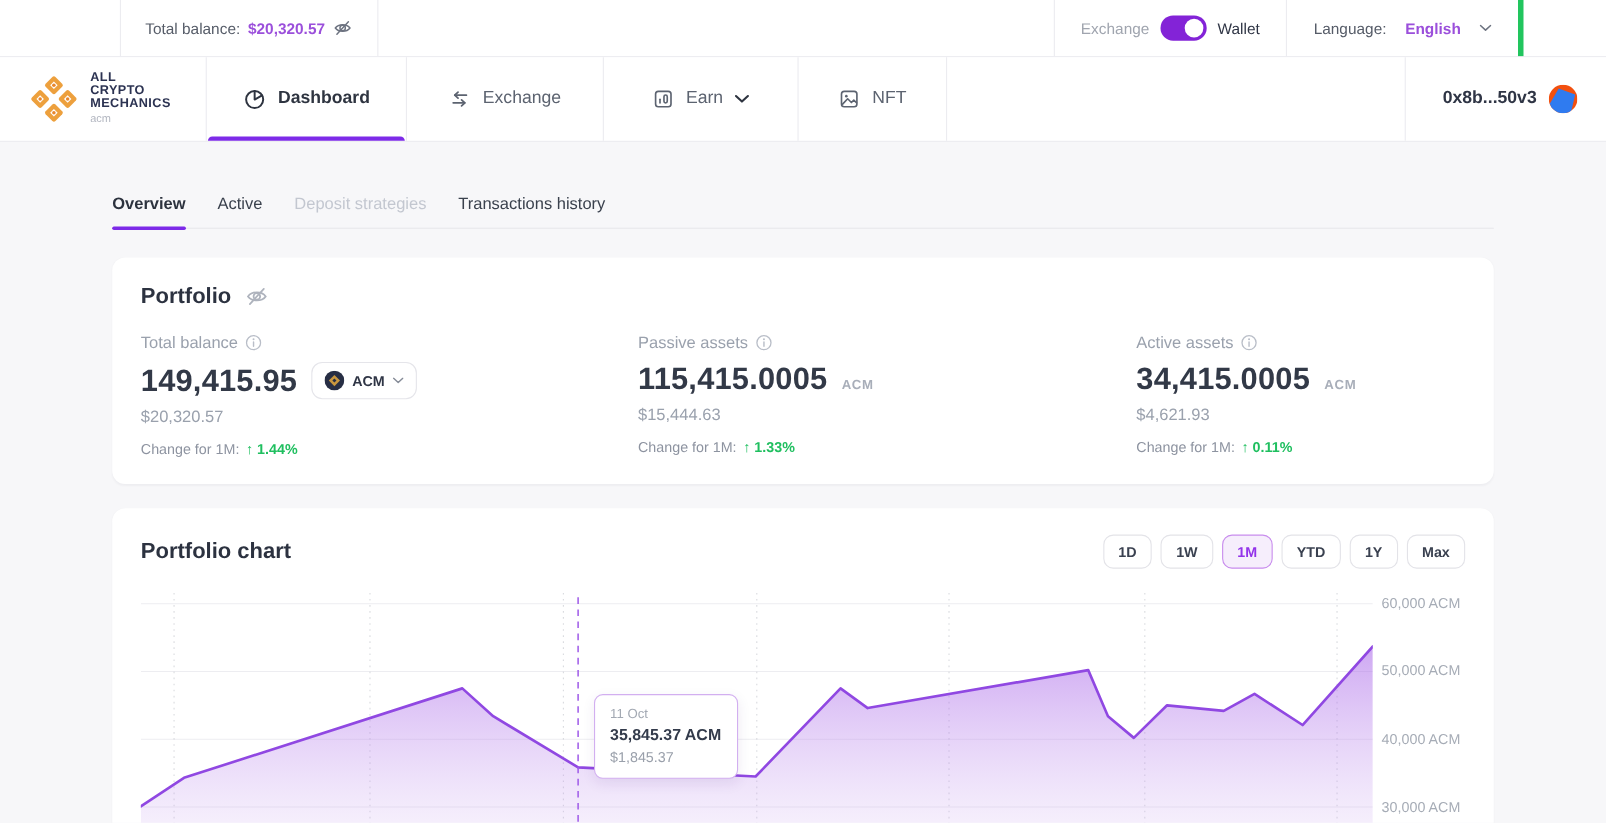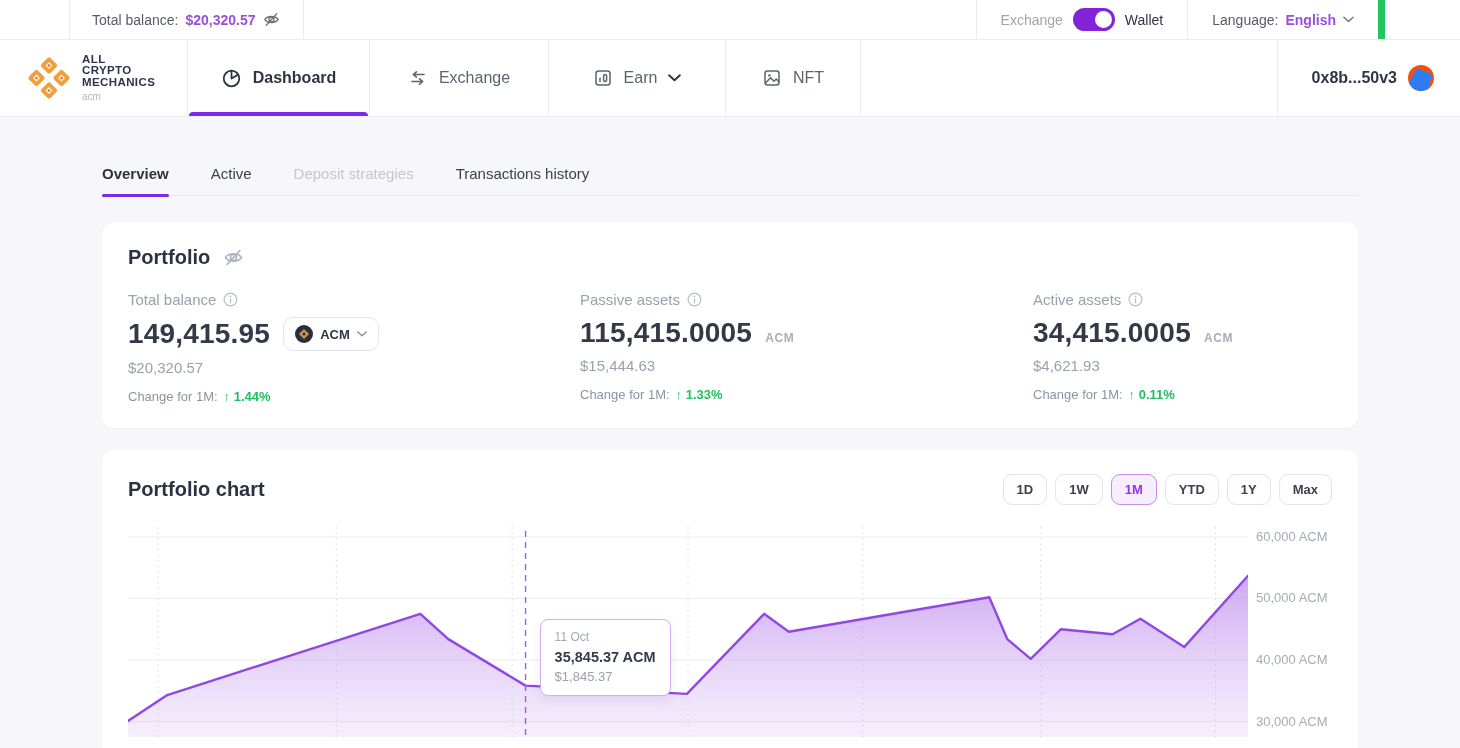--- a/index.html
+++ b/index.html
@@ -4,52 +4,52 @@
 <style>
   * { box-sizing: border-box; margin: 0; padding: 0; }
   html,body { width:1460px; height:748px; overflow:hidden; }
   body {
     font-family: "Liberation Sans","DejaVu Sans",sans-serif;
     background:#f7f7f9; color:#333a49; font-size:14px;
   }
   .icon { display:inline-flex; align-items:center; justify-content:center; flex:0 0 auto; }
 
   
-  .topbar { height:40px; background:#fff; border-bottom:1px solid #ececf0; display:flex; align-items:stretch; }
+  .topbar { height:52px; background:#fff; border-bottom:1px solid #ececf0; display:flex; align-items:stretch;padding-left:40px; }
   .tb-spacer-l { width:70px; border-right:1px solid #ececf0; }
   .tb-balance { display:flex; align-items:center; gap:7px; padding:0 22px; border-right:1px solid #ececf0; }
   .tb-balance-label { color:#565c68; }
   .tb-balance-value { color:#9b4fdb; font-weight:600; }
   .tb-flex { flex:1; }
   .tb-toggle-sec { display:flex; align-items:center; gap:10px; padding:0 24px; border-left:1px solid #ececf0; }
   .tb-toggle-off-label { color:#a0a5af; }
   .tb-toggle-on-label { color:#2f3545; font-weight:400; }
   .toggle { width:42px; height:23px; border-radius:12px; background:#8323d7; position:relative; cursor:pointer; }
   .toggle .knob { position:absolute; top:3px; right:3px; width:17px; height:17px; border-radius:50%; background:#fff; }
-  .tb-lang-sec { display:flex; align-items:center; gap:7px; padding:0 24px; border-left:1px solid #ececf0; border-right:7px solid #22c55e; }
+  .tb-lang-sec { display:flex; align-items:center; gap:17px; padding:0 24px; border-left:1px solid #ececf0; border-right:5px solid #22c55e; }
   .tb-lang-label { color:#565c68; }
   .tb-lang-value { color:#9b4fdb; font-weight:600; }
   .tb-spacer-r { width:75px; }
 
   
   .nav { height:77px; background:#fff; border-bottom:1px solid #ececf0; display:flex; align-items:stretch; }
   .brand { width:188px; border-right:1px solid #ececf0; display:flex; align-items:center; gap:10px; padding-left:26px; cursor:pointer; }
   .brand-text { display:flex; flex-direction:column; }
   .brand-line { font-size:11.5px; font-weight:800; color:#2c3352; line-height:11.5px; letter-spacing:.4px; }
   .brand-sub { font-size:10px; color:#b2b6c0; margin-top:3px; }
   .nav-item { display:flex; align-items:center; justify-content:center; gap:11px; border-right:1px solid #ececf0; font-size:16px; color:#5c6370; position:relative; cursor:pointer; }
   .nav-item.active { color:#2e3440; font-weight:600; }
   .nav-active-bar { position:absolute; bottom:0; left:1px; right:1px; height:4px; background:#7d2ae8; border-radius:4px 4px 0 0; }
   .w-dashboard { width:182px; } .w-exchange { width:179px; } .w-earn { width:177px; } .w-nft { width:135px; }
   .wallet { margin-left:auto; border-left:1px solid #ececf0; display:flex; align-items:center; gap:11px; padding:0 26px 0 34px; cursor:pointer; }
   .wallet-address { font-size:16px; font-weight:700; color:#2f3545; }
 
   
   .content { padding:0 102px; }
-  .tabs { display:flex; gap:42px; margin-top:48px; border-bottom:1px solid #e8e8ec;align-items:center; }
+  .tabs { display:flex; gap:29px; margin-top:48px; border-bottom:1px solid #e8e8ec;align-items:center; }
   .tab { font-size:15px; padding-bottom:13px; color:#3a414d; font-weight:500; position:relative; cursor:pointer; }
   .tab.active { font-weight:700; color:#2c323e; }
   .tab.disabled { color:#c3c7d0; cursor:default; }
   .tab-underline { position:absolute; left:0; right:0; bottom:-2px; height:3px; background:#7d2ae8; border-radius:3px; }
 
   .card { background:#fff; border-radius:12px; padding:24px 26px; box-shadow:0 1px 2px rgba(20,20,40,.04); }
   .portfolio-card { margin-top:26px; }
   .p-title-row { display:flex; align-items:center; gap:12px; }
   .card-title { font-size:20px; font-weight:700; color:#2c3240; }
   .p-cols { display:grid; grid-template-columns:452px 453px 1fr; margin-top:22px; }

